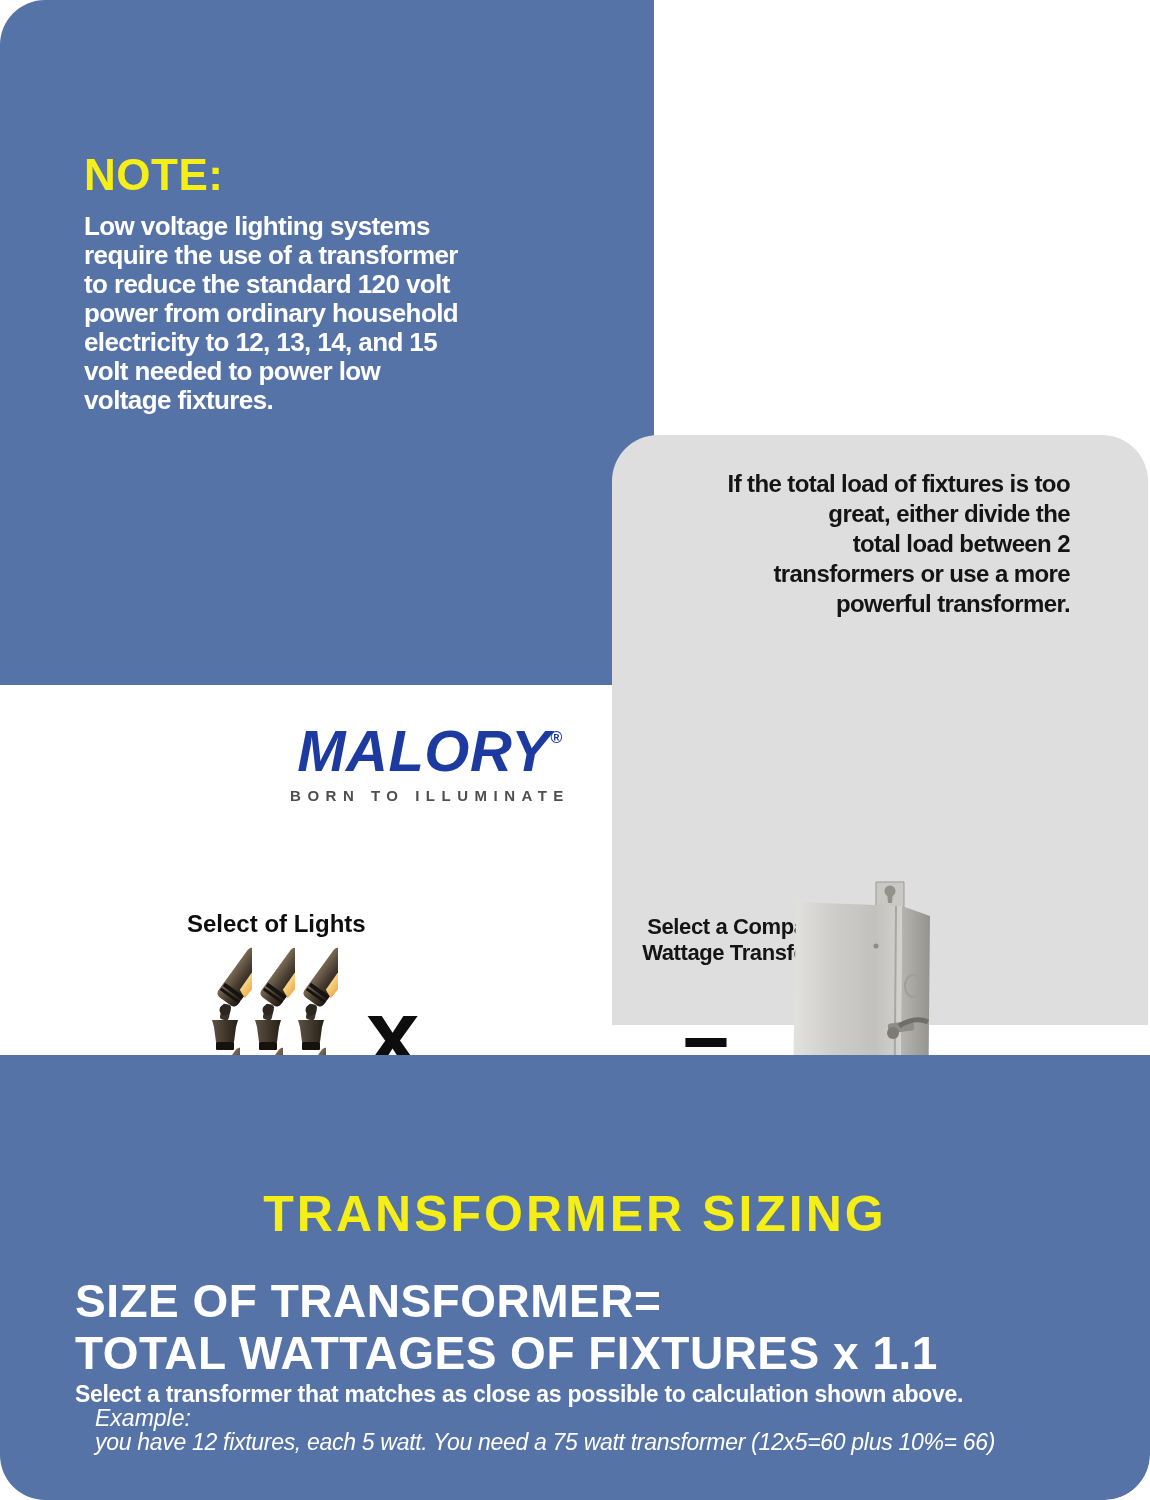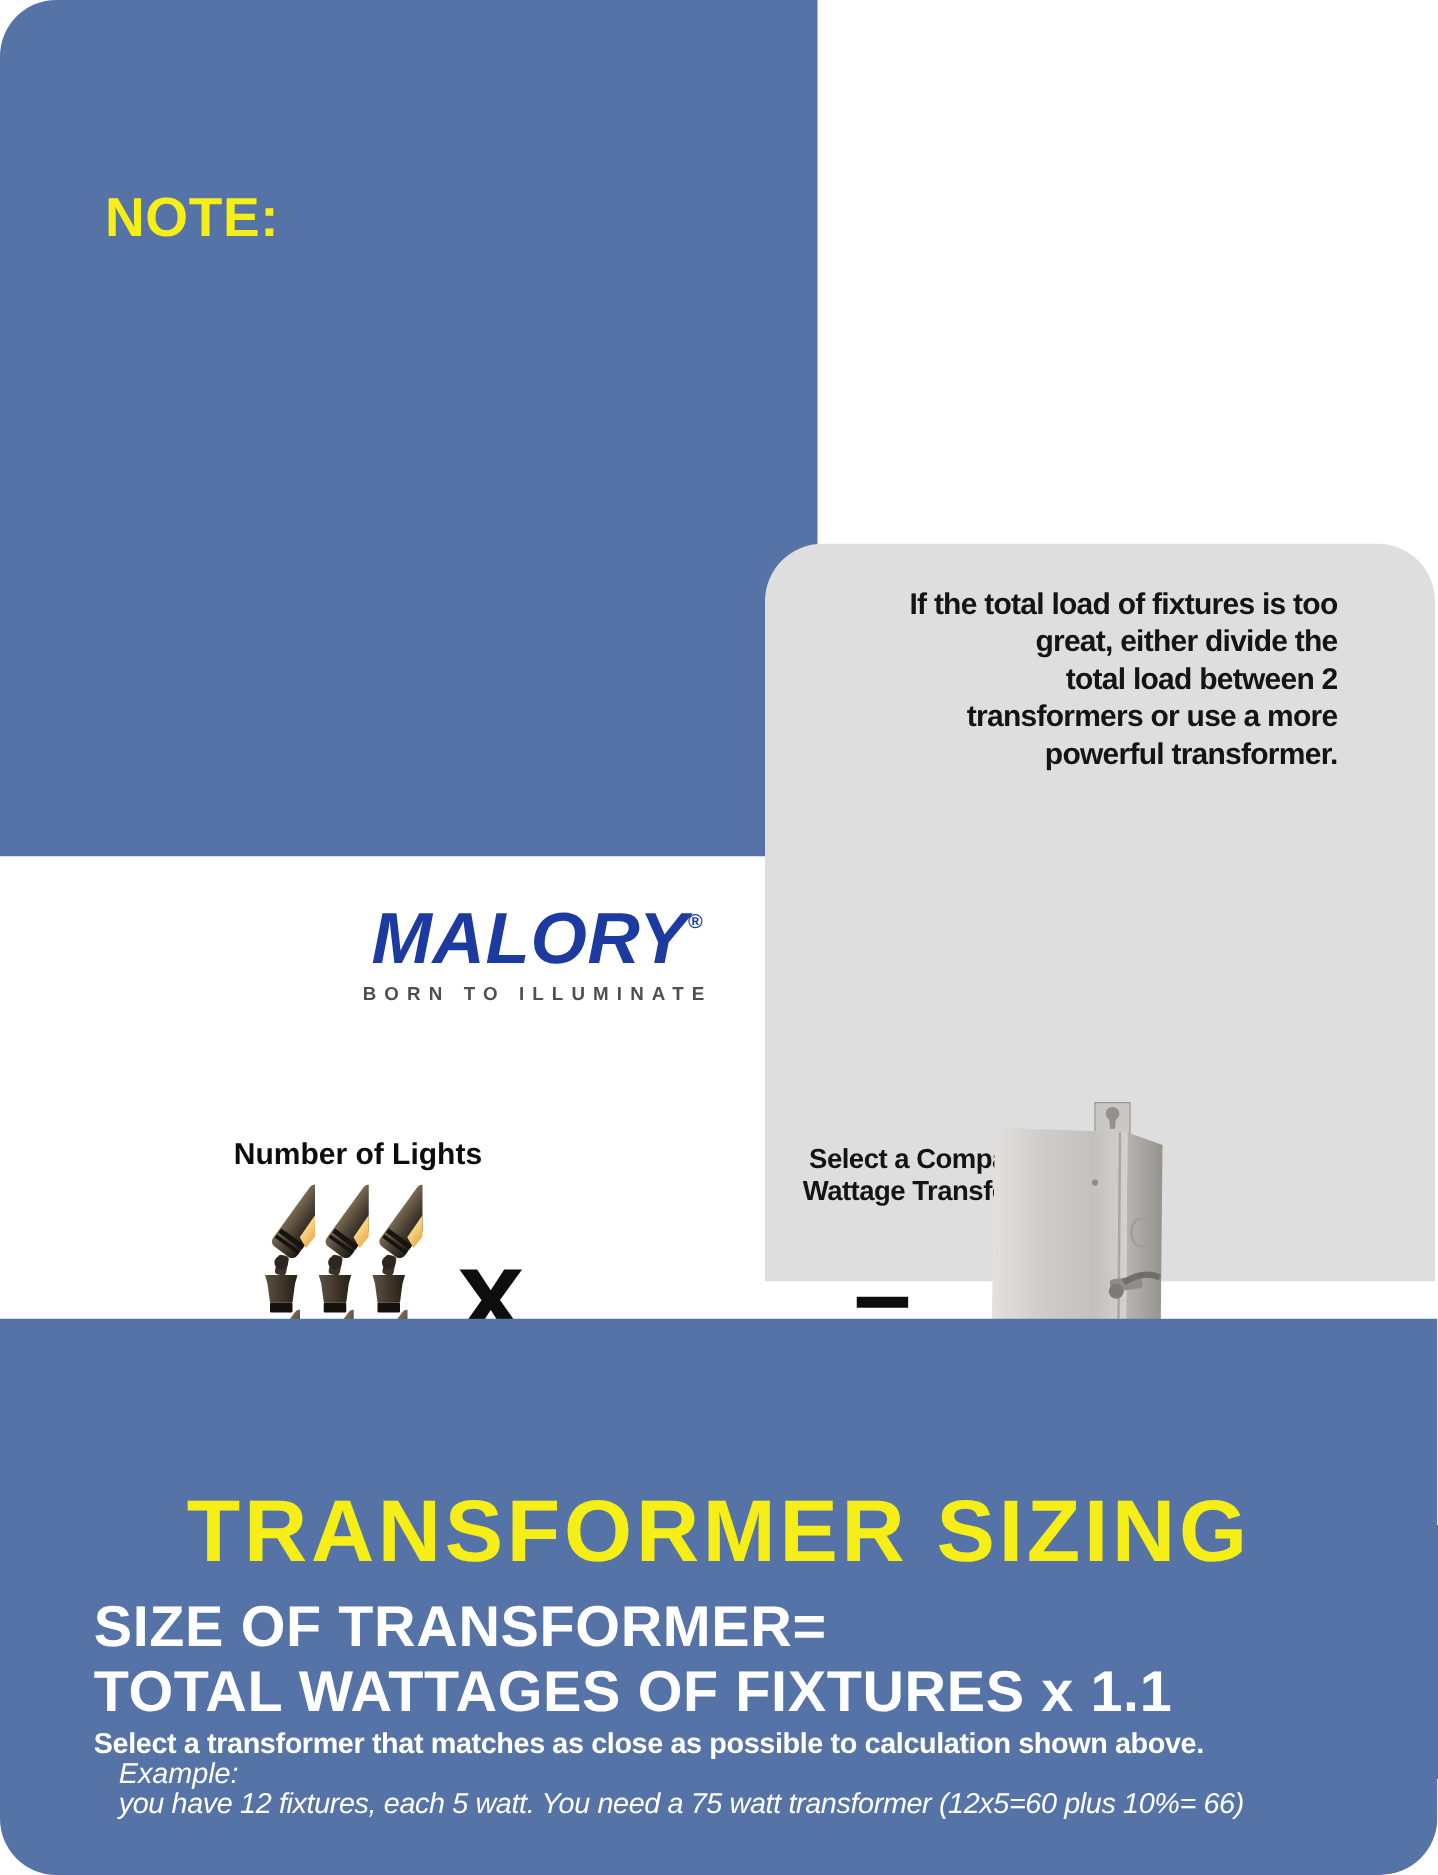--- a/index.html
+++ b/index.html
@@ -69,21 +69,21 @@
     white-space:pre-line;letter-spacing:-0.4px;
   }
   .transformer{position:absolute;left:772px;top:876px;}
   
   .bottom-band{
     position:absolute;left:0;top:1055px;width:1150px;height:445px;
     background:#5673a8;border-radius:0 0 46px 0;
   }
   .sizing-title{
     position:absolute;left:0;top:130px;width:100%;margin:0;text-align:center;
-    font-size:70px;font-weight:bold;color:#f6ee17;letter-spacing:3px;
+    font-size:50px;font-weight:bold;color:#f6ee17;letter-spacing:3px;
   }
   .formula{
     position:absolute;left:75px;top:220px;margin:0;
     font-size:46px;line-height:52px;font-weight:bold;color:#ffffff;
     letter-spacing:0.5px;white-space:pre-line;
   }
   .sizing-note{
     position:absolute;left:75px;top:326px;margin:0;
     font-size:23px;font-weight:bold;color:#ffffff;letter-spacing:-0.3px;
   }
@@ -136,37 +136,44 @@
         <rect x="21" y="62" width="9" height="16" rx="3" fill="#3a332b" transform="rotate(12 25 70)"></rect>
         <circle cx="25" cy="68" r="5.5" fill="#2c261f"></circle>
         <path d="M12,78 L38,78 L36,85 L34,100 L16,100 L14,85 Z" fill="url(#gBase)"></path>
         <rect x="16" y="100" width="18" height="8" rx="1" fill="#15110d"></rect>
       </g>
     </defs>
   </svg>
 
   <section class="note-box">
     <h2 class="note-title">NOTE:</h2>
+    <p class="note-body">Low voltage lighting systems
+require the use of a transformer
+to reduce the standard 120 volt
+power from ordinary household
+electricity to 12, 13, 14, and 15
+volt needed to power low
+voltage fixtures.</p>
   </section>
 
 
   <section class="gray-box">
     <p>If the total load of fixtures is too
 great, either divide the
 total load between 2
 transformers or use a more
 powerful transformer.</p>
   </section>
 
   <div class="logo">
     <div class="logo-word"><span>MALORY</span><span class="logo-reg">®</span></div>
     <div class="logo-tagline">BORN TO ILLUMINATE</div>
   </div>
 
-  <div class="lights-label">Number of Lights</div>
+  <div class="lights-label">Select of Lights</div>
 
   <div class="fixtures">
     <svg class="fixture fx1" viewBox="0 0 52 112">
         <use href="#fixtureShape"></use>
       </svg>
     <svg class="fixture fx2" viewBox="0 0 52 112">
         <use href="#fixtureShape"></use>
       </svg>
     <svg class="fixture fx3" viewBox="0 0 52 112">
         <use href="#fixtureShape"></use>

